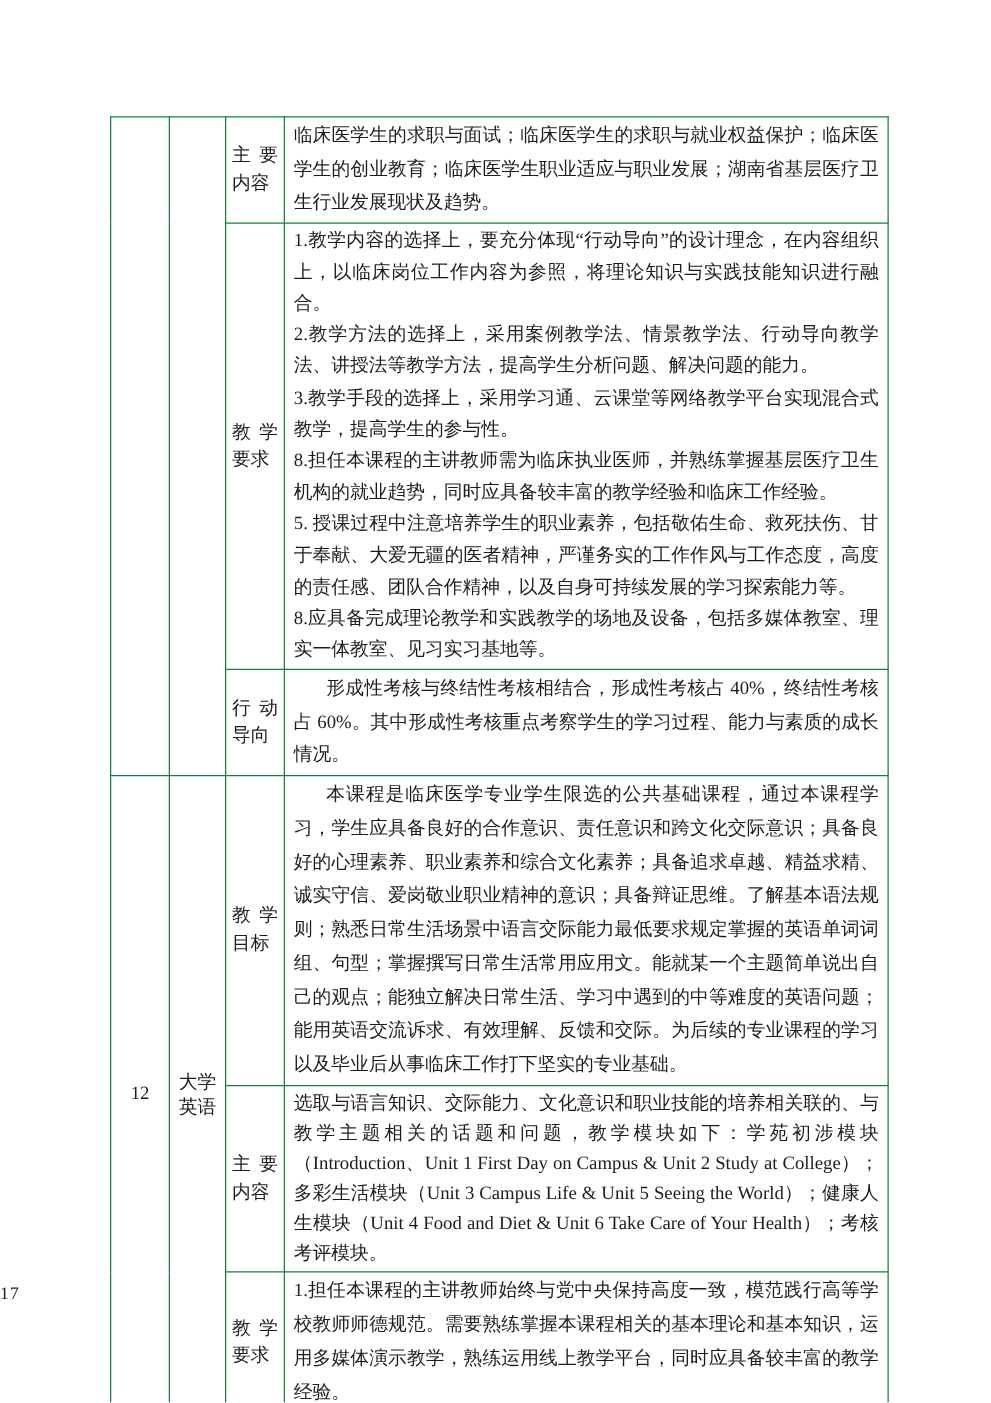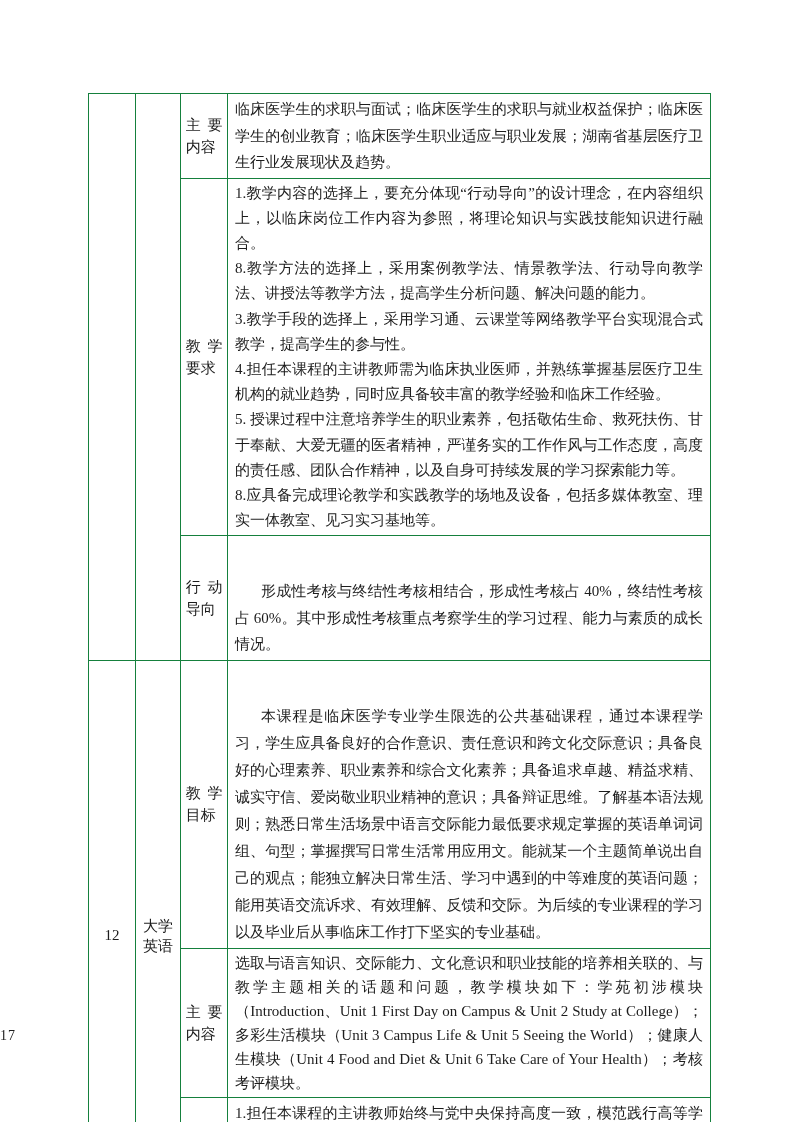--- a/index.html
+++ b/index.html
@@ -47,21 +47,20 @@
   td.c-content {
     padding: 2px 7px 2px 7px;
   }
   .para {
     margin: 0;
     text-align: justify;
     line-height: 26.5px;
   }
   .ind {
     text-indent: 1.73em;
-    margin-top: 40px;
   }
   tr.r-req1 .para  { line-height: 25.2px; }
   tr.r-goal .para  { line-height: 27px; }
   tr.r-main2 .para { line-height: 24.1px; }
   tr.r-req2 .para  { line-height: 27px; }
   td.latin-mono {
     font-family: Liberation Serif, serif;
   }
   .page-number {
     position: absolute;
@@ -99,23 +98,23 @@
           <p class="para">临床医学生的求职与面试；临床医学生的求职与就业权益保护；临床医学生的创业教育；临床医学生职业适应与职业发展；湖南省基层医疗卫生行业发展现状及趋势。</p>
         </td>
       </tr>
 
       <tr class="r-req1" style="height:330px">
         <td class="c-label">
           <div class="lbl">教学要求</div>
         </td>
         <td class="c-content">
           <p class="para">1.教学内容的选择上，要充分体现“行动导向”的设计理念，在内容组织上，以临床岗位工作内容为参照，将理论知识与实践技能知识进行融合。</p>
-          <p class="para">8.教学方法的选择上，采用案例教学法、情景教学法、行动导向教学法、讲授法等教学方法，提高学生分析问题、解决问题的能力。</p>
+          <p class="para">2.教学方法的选择上，采用案例教学法、情景教学法、行动导向教学法、讲授法等教学方法，提高学生分析问题、解决问题的能力。</p>
           <p class="para">3.教学手段的选择上，采用学习通、云课堂等网络教学平台实现混合式教学，提高学生的参与性。</p>
-          <p class="para">4.担任本课程的主讲教师需为临床执业医师，并熟练掌握基层医疗卫生机构的就业趋势，同时应具备较丰富的教学经验和临床工作经验。</p>
+          <p class="para">8.担任本课程的主讲教师需为临床执业医师，并熟练掌握基层医疗卫生机构的就业趋势，同时应具备较丰富的教学经验和临床工作经验。</p>
           <p class="para">5. 授课过程中注意培养学生的职业素养，包括敬佑生命、救死扶伤、甘于奉献、大爱无疆的医者精神，严谨务实的工作作风与工作态度，高度的责任感、团队合作精神，以及自身可持续发展的学习探索能力等。</p>
           <p class="para">8.应具备完成理论教学和实践教学的场地及设备，包括多媒体教室、理实一体教室、见习实习基地等。</p>
         </td>
       </tr>
 
       <tr class="r-eval" style="height:55px">
         <td class="c-label">
           <div class="lbl">行动导向</div>
         </td>
         <td class="c-content">

